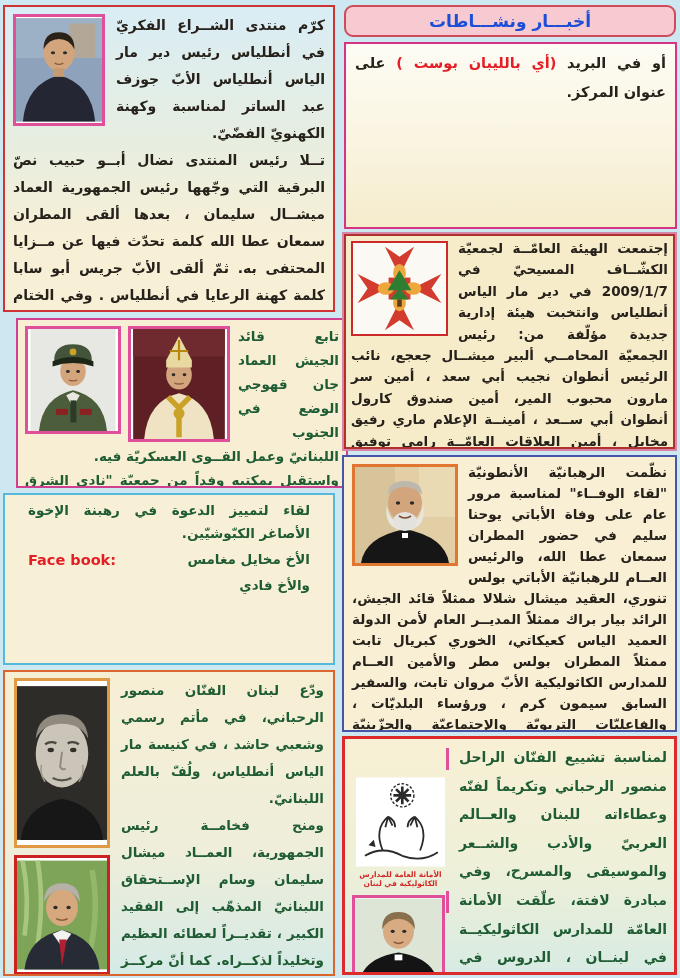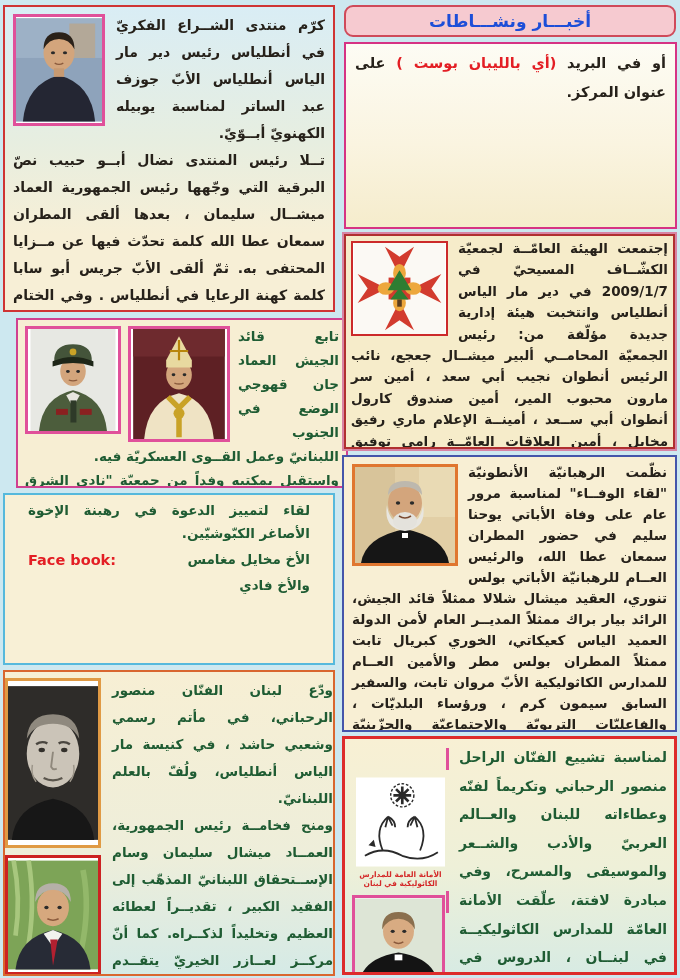--- a/index.html
+++ b/index.html
@@ -53,21 +53,21 @@
   #larmy-officer{width:96px;height:108px;border:3px solid #e0509a;margin-right:7px;}
   #larmy-bishop{width:102px;height:116px;border:3px solid #e0509a;}
   #lcap{left:3px;top:493px;width:332px;height:172px;border:2px solid #56b9dc;
         background:#f8f0d6;padding:4px 23px;font-size:13.5px;line-height:23px;}
   #lcap-contacts{display:flex;direction:ltr;margin-top:1px;}
   #lcap-en{flex:0 0 46%;color:#e31e24;font-weight:bold;font-size:14.5px;
         line-height:22px;text-align:left;padding-top:3px;}
   #lcap-ar{flex:1;direction:rtl;text-align:right;font-weight:bold;line-height:26px;}
   #lfun{left:3px;top:670px;width:332px;height:306px;border:2px solid #d9662f;
         background:linear-gradient(180deg,#f7efd4 0%,#eeeeda 60%,#d5eae6 100%);
-        padding:5px 0;font-size:13.5px;line-height:27px;}
+        padding:5px 9px;font-size:13.5px;line-height:27px;}
   #lfun-imgs{float:left;width:98px;margin:1px 9px 0 0;}
   #lfun-p1{width:96px;height:170px;border:3px solid #e09a44;box-sizing:border-box;background:#fff;}
   #lfun-p2{width:96px;height:120px;border:3px solid #cc2222;margin-top:7px;box-sizing:border-box;background:#fff;}
   #lfun-imgs svg{display:block;width:100%;height:100%;}
 </style>
 </head>
 <body>
 
 <div id="page">
 
@@ -80,21 +80,21 @@
           <rect x="62" y="6" width="30" height="40" fill="#c9a06a" opacity="0.5"></rect>
           <path d="M8,120 Q12,76 50,66 Q88,76 92,120 Z" fill="#242633"></path>
           <ellipse cx="50" cy="40" rx="18" ry="21" fill="#d3a57c"></ellipse>
           <path d="M32,36 Q32,16 50,16 Q68,16 68,36 Q62,24 50,24 Q38,24 32,36 Z" fill="#2a2119"></path>
           <ellipse cx="43" cy="40" rx="2.4" ry="1.8" fill="#2a2a2a"></ellipse>
           <ellipse cx="57" cy="40" rx="2.4" ry="1.8" fill="#2a2a2a"></ellipse>
           <path d="M45,52 Q50,55 55,52" stroke="#8a5a3c" stroke-width="1.6" fill="none"></path>
           <rect x="44" y="58" width="12" height="10" fill="#c79a72"></rect>
         </svg>
       </span>
-      <p>كرّم منتدى الشــراع الفكريّ في أنطلياس رئيس دير مار الياس أنطلياس الأبّ جوزف عبد الساتر لمناسبة يوبيله الكهنويّ أبــوّيّ.</p>
+      <p>كرّم منتدى الشــراع الفكريّ في أنطلياس رئيس دير مار الياس أنطلياس الأبّ جوزف عبد الساتر لمناسبة وكهنة الكهنويّ الفضّيّ.</p>
       <p>تــلا رئيس المنتدى نضال أبــو حبيب نصّ البرقية التي وجّهها رئيس الجمهورية العماد ميشــال سليمان ، بعدها ألقى المطران سمعان عطا الله كلمة تحدّث فيها عن مــزايا المحتفى به. ثمّ ألقى الأبّ جريس أبو سابا كلمة كهنة الرعايا في أنطلياس . وفي الختام ، ألقى الأبّ عبد الساتر كلمة شكر فيها كلّ من ســاهم في هذا التكريم، موجّهاً تحيّــةً إلى روح الفنّان الراحل منصور الرحباني، وإلى روح الآباء الذين مــرّوا في هذا الدير، ثمّ سلّمه أبو حبيب درع المنتدى.</p>
     </div>
   </div>
 
   <div class="box" id="larmy">
     <div class="ar ink-green">
       <span id="larmy-pics">
         <span class="pframe" id="larmy-officer">
           <svg viewBox="0 0 100 120">
             <rect width="100" height="120" fill="#e7e8e3"></rect>

